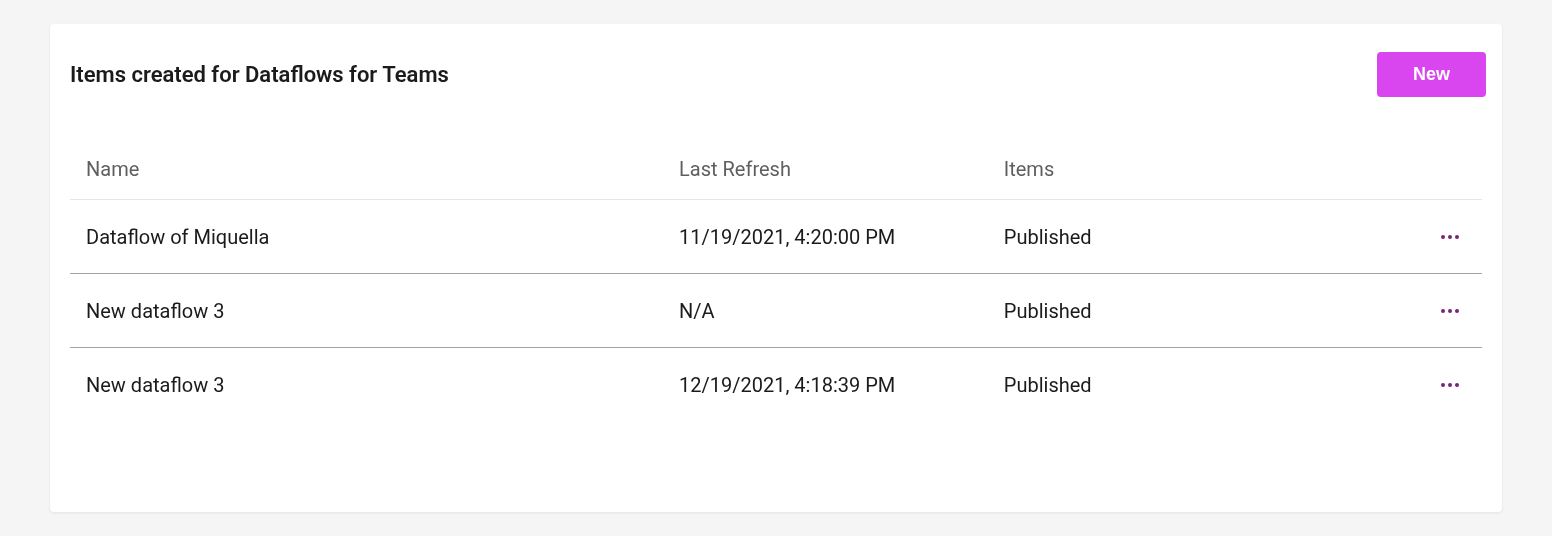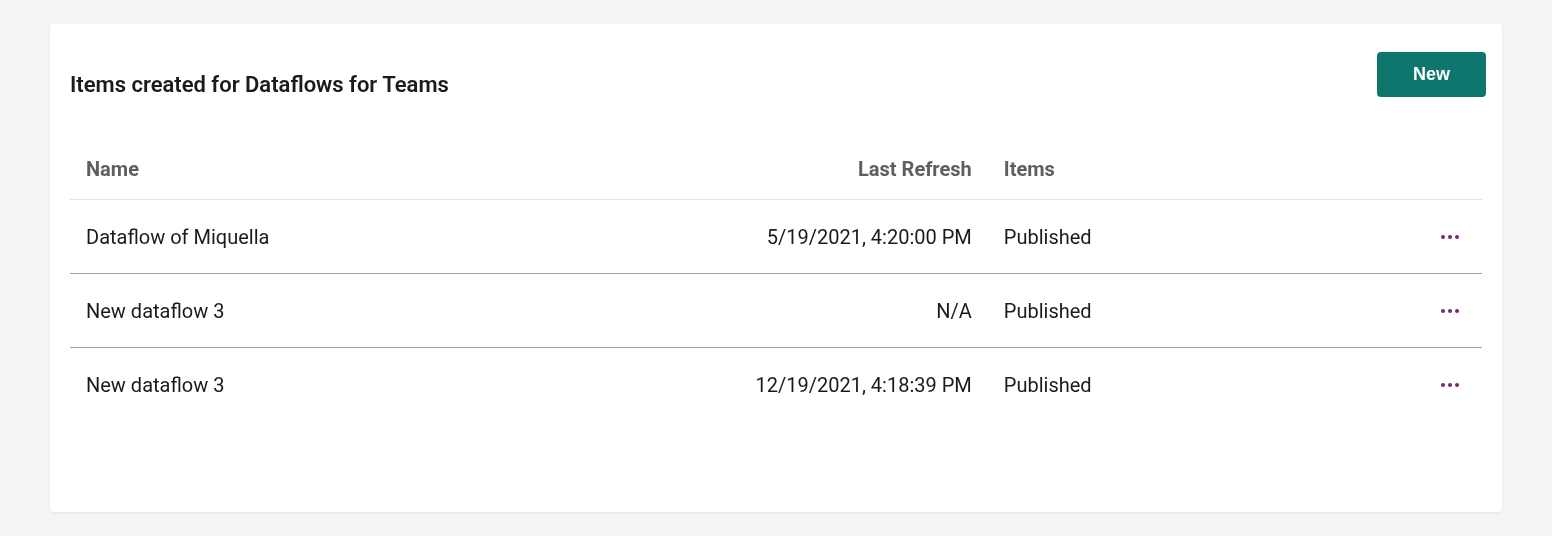--- a/index.html
+++ b/index.html
@@ -16,65 +16,65 @@
     }
     .card {
       background: #ffffff;
       border-radius: 4px;
       box-shadow: 0 1px 3px rgba(0,0,0,0.08);
       padding: 24px 16px 24px 16px;
       height: 100%;
     }
     .card-header {
       display: flex;
-      align-items: flex-end;
+      align-items: center;
       justify-content: space-between;
       padding: 4px 0 42px 4px;
     }
     .card-title {
       font-size: 22px;
       font-weight: 600;
       color: #1b1b1b;
     }
     .new-button {
-      background: #0f766e;
+      background: #d946ef;
       color: #ffffff;
       font-weight: 600;
       font-size: 18px;
       border: none;
       padding: 12px 36px;
       border-radius: 4px;
       cursor: pointer;
     }
     .table-wrap {
       padding: 0 4px;
     }
     table {
       width: 100%;
       border-collapse: collapse;
     }
     th {
       text-align: left;
-      font-weight: 700;
+      font-weight: 400;
       color: #5f5f5f;
       font-size: 20px;
       padding: 18px 16px 18px 16px;
       border-bottom: 1px solid #e5e5e5;
     }
     td {
       font-size: 20px;
       color: #1b1b1b;
       padding: 20px 16px;
       border-bottom: 1px solid #a3a3a3;
     }
     tr:last-child td {
       border-bottom: none;
     }
     .col-name { width: 42%; }
-    .col-refresh { width: 23%; text-align: right; }
+    .col-refresh { width: 23%; }
     .col-status { width: 25%; }
     .col-actions { width: 10%; text-align: right; }
     .row-menu {
       display: inline-flex;
       align-items: center;
       justify-content: center;
       width: 32px;
       height: 32px;
       cursor: pointer;
       color: #742774;
@@ -108,21 +108,21 @@
         <tr>
           <th class="col-name">Name</th>
           <th class="col-refresh">Last Refresh</th>
           <th class="col-status">Items</th>
           <th class="col-actions"></th>
         </tr>
       </thead>
       <tbody id="tbody">
       <tr>
             <td class="col-name">Dataflow of Miquella</td>
-            <td class="col-refresh">5/19/2021, 4:20:00 PM</td>
+            <td class="col-refresh">11/19/2021, 4:20:00 PM</td>
             <td class="col-status">Published</td>
             <td class="col-actions"><div class="row-menu">
                 <div class="ellipsis-icon">
                   <span></span>
                   <span></span>
                   <span></span>
                 </div>
               </div></td>
           </tr>
           <tr>

